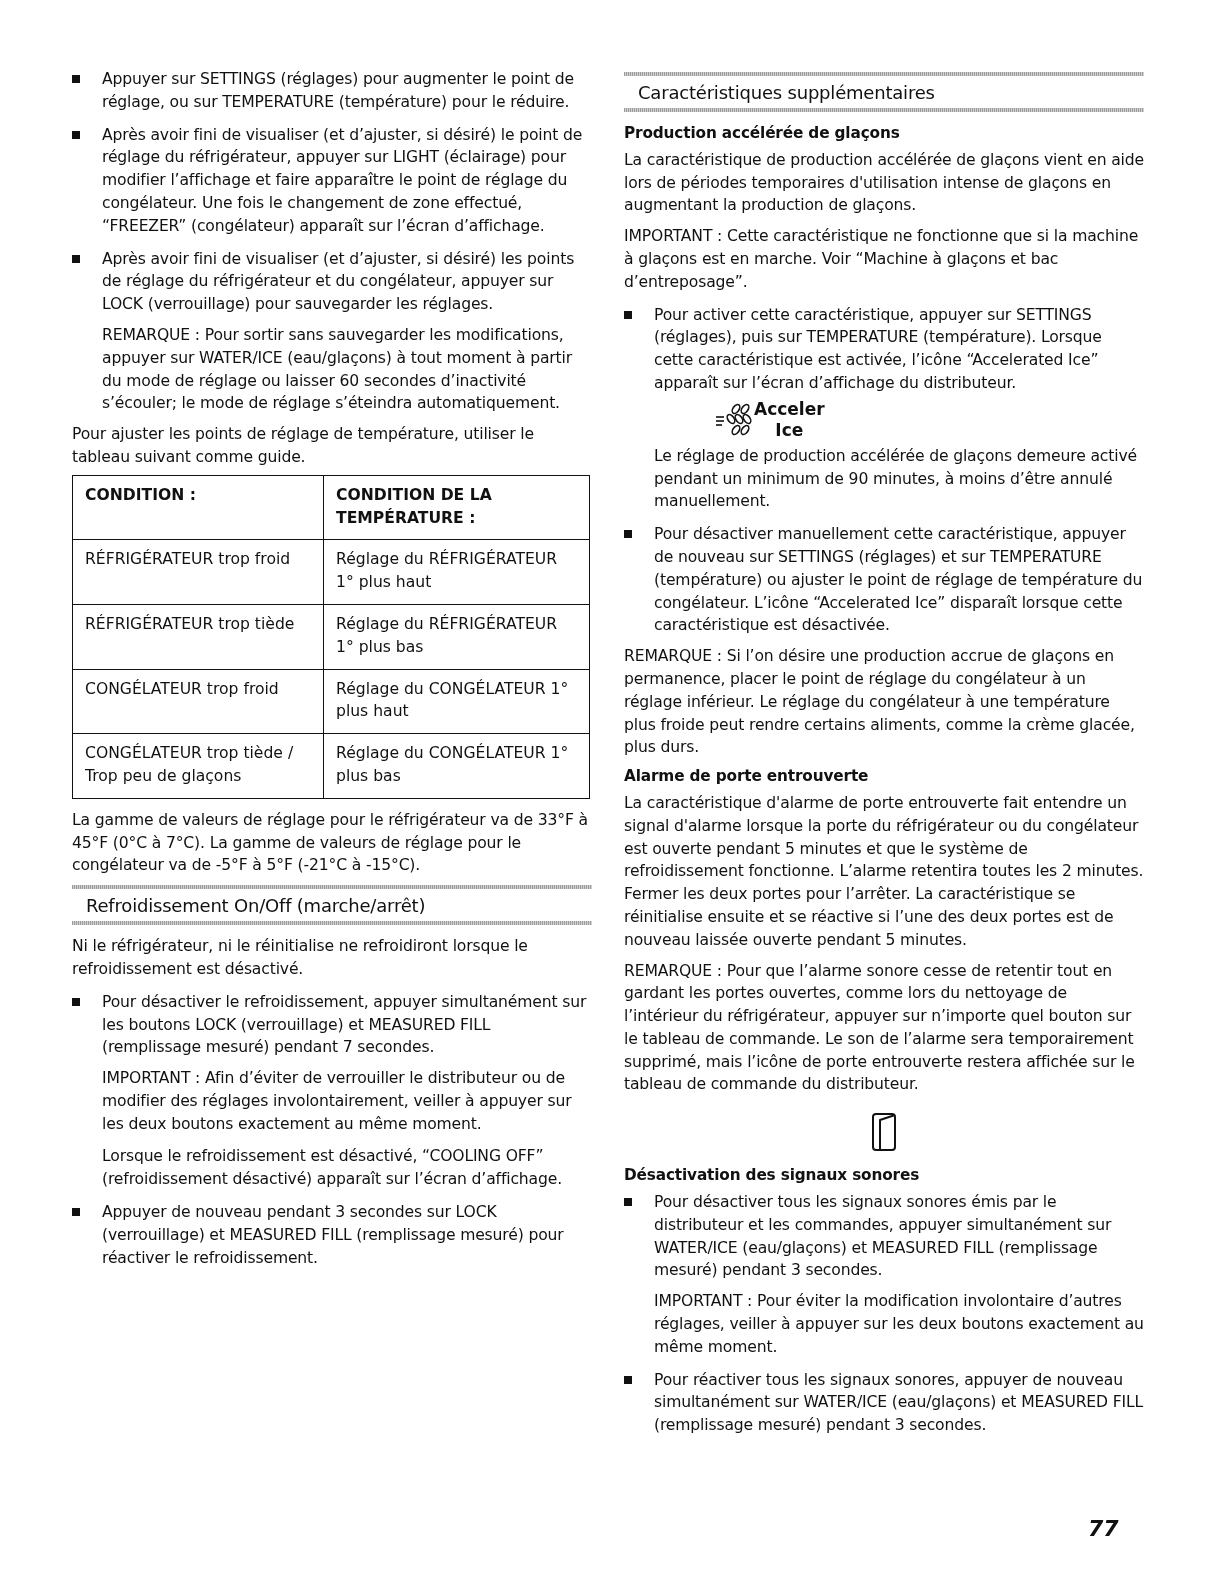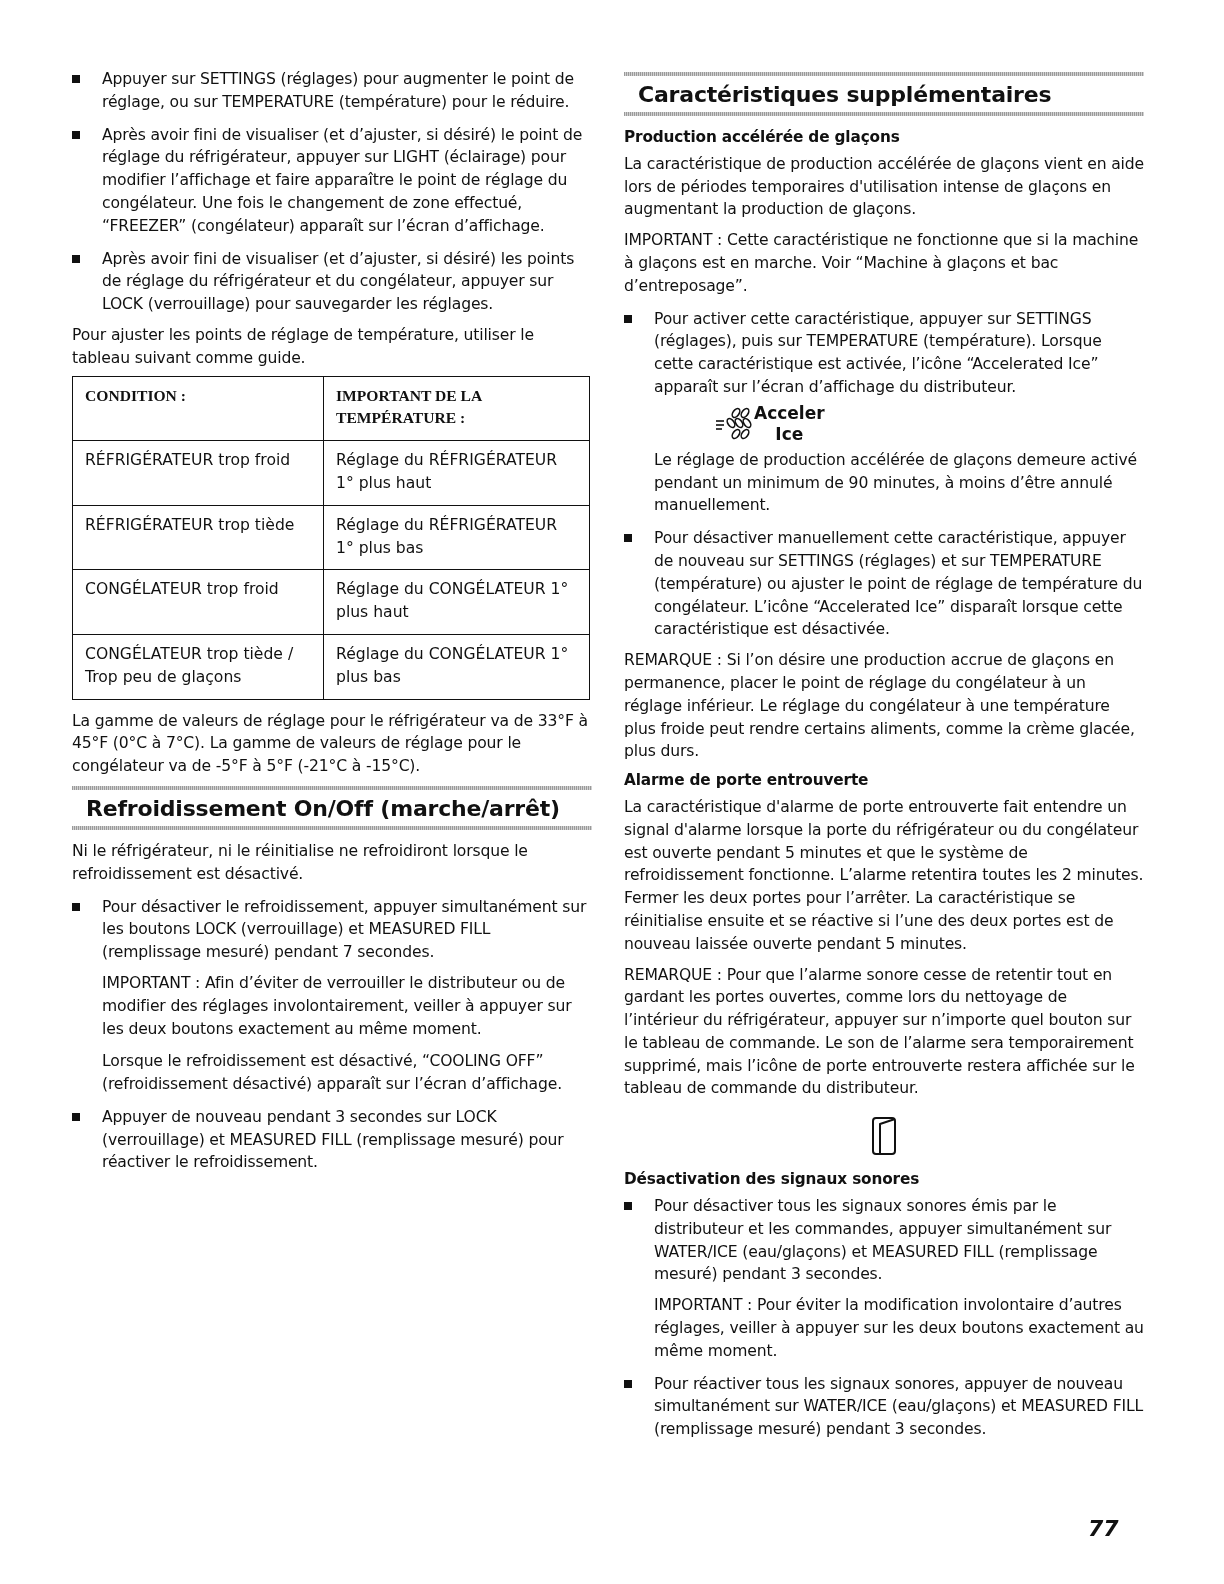--- a/index.html
+++ b/index.html
@@ -13,46 +13,47 @@
   .bullet::before { content: ""; position: absolute; left: 0; top: 7px; width: 8px; height: 8px; background: #111; }
   .indent { padding-left: 30px; }
   .mb8 { margin-bottom: 8px; }
   .mb10 { margin-bottom: 10px; }
   .mb4 { margin-bottom: 4px; }
   .section-bar { position: relative; padding: 10px 0 9px 14px; margin: 8px 0 10px 0; }
   .section-bar::before, .section-bar::after { content: ""; position: absolute; left: 0; right: 0; height: 4px;
      background: repeating-linear-gradient(90deg, #9a9a9a 0 1px, #d2d2d2 1px 2px); }
   .section-bar::before { top: 0; }
   .section-bar::after { bottom: 0; }
-  .section-title { font-size: 22px; font-weight: bold; letter-spacing: -0.2px; }
+  .section-title { font-size: 18px; font-weight: normal; letter-spacing: -0.2px; }
   .subhead { font-size: 15.3px; font-weight: bold; margin: 6px 0 4px 0; }
   table.guide { border-collapse: collapse; width: 518px; margin: 6px 0 10px 0; }
   table.guide td { border: 1.5px solid #111; vertical-align: top; padding: 8px 12px 10px 12px;
       font-size: 15.6px; line-height: 22.8px; }
   table.guide td.c1 { width: 226px; }
-  table.guide tr.head td { font-weight: bold; font-family: Liberation Serif, serif; }
+  table.guide tr.head td { font-weight: bold; }
   .acc-icon { display: flex; align-items: center; justify-content: flex-start; margin: 4px 0 4px 90px; }
   .acc-icon .acc-text { font-weight: bold; font-size: 17px; line-height: 21px; text-align: center; }
   .door-wrap { display: flex; justify-content: center; margin: 16px 0 12px 0; }
   .page-num { position: absolute; left: 1088px; top: 1516px; font-size: 22px; font-weight: bold; font-style: italic; }
 </style>
 </head>
 <body>
 
 <div class="col col-left">
   <p class="bullet">Appuyer sur SETTINGS (réglages) pour augmenter le point de réglage, ou sur TEMPERATURE (température) pour le réduire.</p>
   <p class="bullet">Après avoir fini de visualiser (et d’ajuster, si désiré) le point de réglage du réfrigérateur, appuyer sur LIGHT (éclairage) pour modifier l’affichage et faire apparaître le point de réglage du congélateur. Une fois le changement de zone effectué, “FREEZER” (congélateur) apparaît sur l’écran d’affichage.</p>
   <p class="bullet mb8">Après avoir fini de visualiser (et d’ajuster, si désiré) les points de réglage du réfrigérateur et du congélateur, appuyer sur LOCK (verrouillage) pour sauvegarder les réglages.</p>
+  <p class="indent mb8">REMARQUE : Pour sortir sans sauvegarder les modifications, appuyer sur WATER/ICE (eau/glaçons) à tout moment à partir du mode de réglage ou laisser 60 secondes d’inactivité s’écouler; le mode de réglage s’éteindra automatiquement.</p>
   <p>Pour ajuster les points de réglage de température, utiliser le tableau suivant comme guide.</p>
 
   <table class="guide">
     <tbody>
         <tr class="head">
       <td class="c1">CONDITION :</td>
-      <td>IMPORTANT DE LA TEMPÉRATURE :</td>
+      <td>CONDITION DE LA TEMPÉRATURE :</td>
     </tr>
     <tr>
       <td class="c1">RÉFRIGÉRATEUR trop froid</td>
       <td>Réglage du RÉFRIGÉRATEUR 1° plus haut</td>
     </tr>
     <tr>
       <td class="c1">RÉFRIGÉRATEUR trop tiède</td>
       <td>Réglage du RÉFRIGÉRATEUR 1° plus bas</td>
     </tr>
     <tr>

